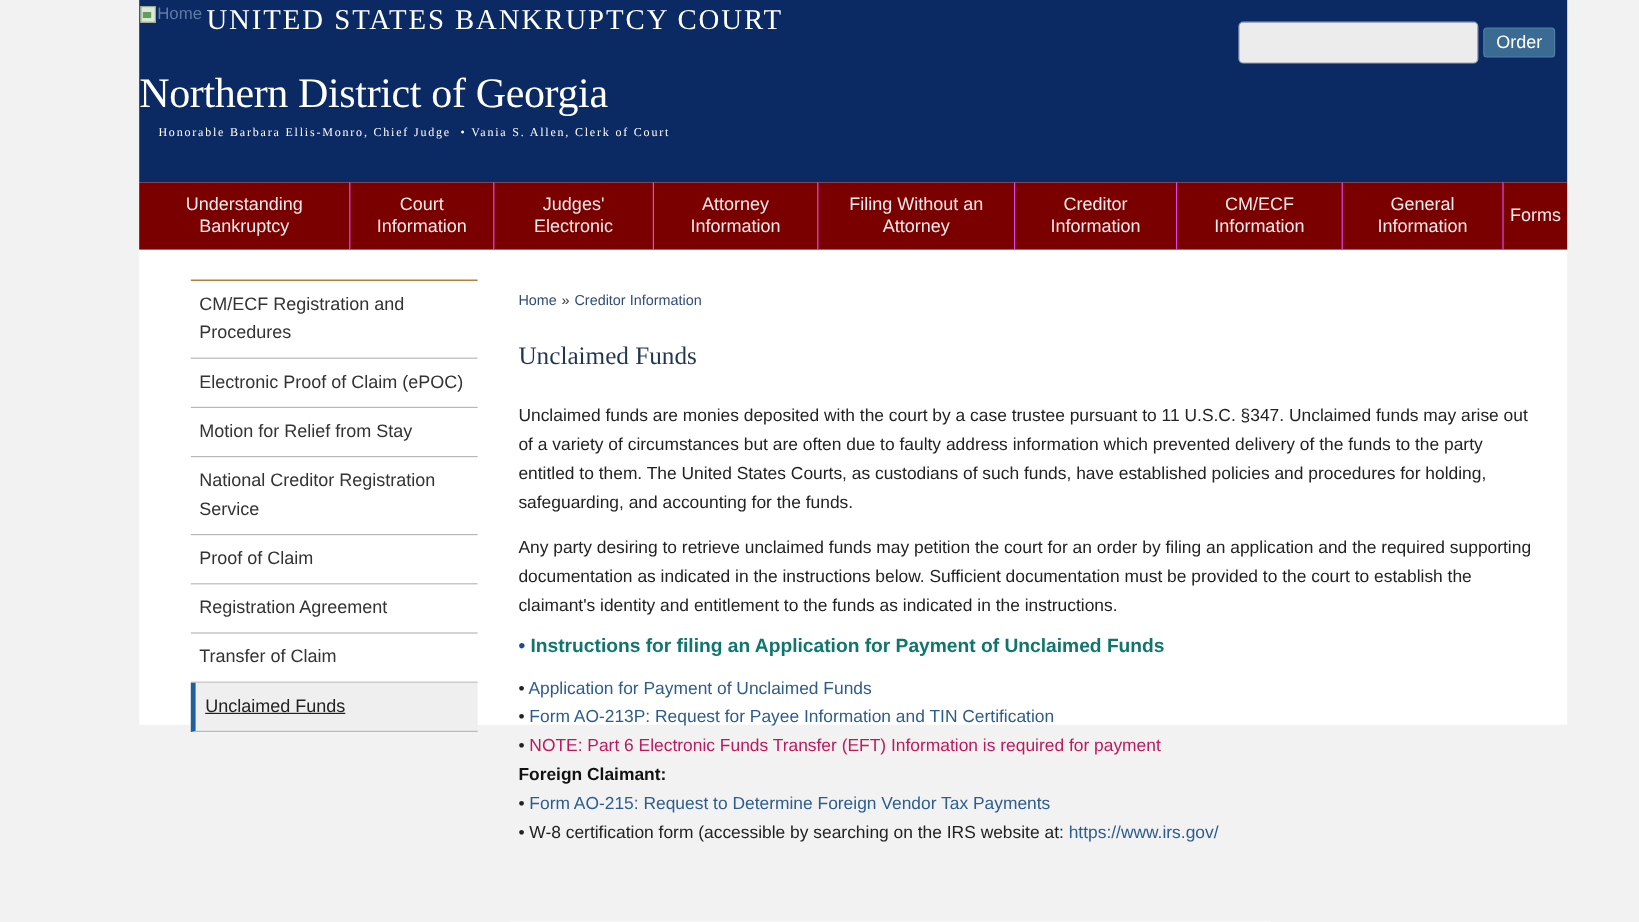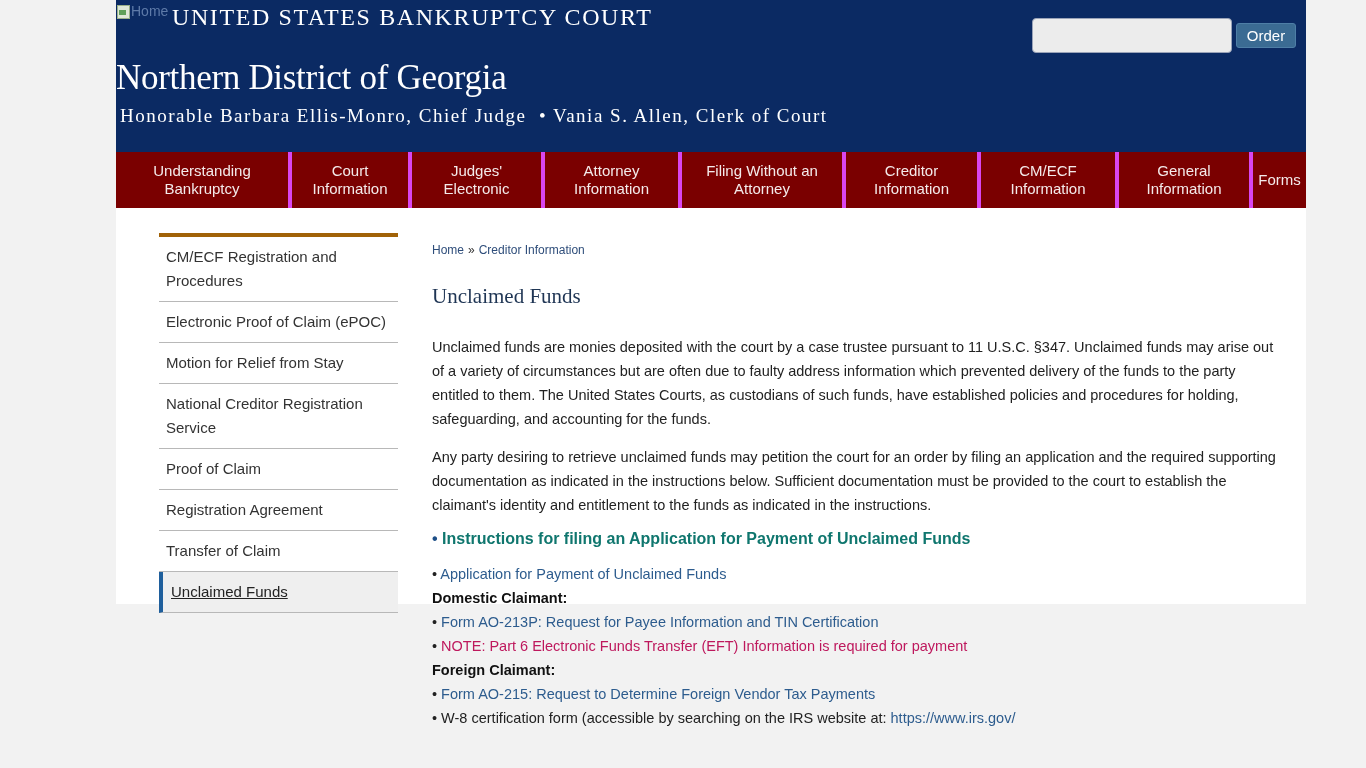--- a/index.html
+++ b/index.html
@@ -10,32 +10,32 @@
   .page { position: absolute; left: 88px; top: 0; width: 1190px; height: 604px; background: #ffffff; margin-left: 28px; }
 
   
   .header { position: absolute; left: 0; top: 0; width: 1190px; height: 152px; background: #0b2a63; }
   .home-img { position: absolute; left: 0; top: 2px; height: 18px; display: flex; align-items: center; color: #5e7aa8; font-size: 14px; font-family: "Liberation Sans", sans-serif; }
   .broken-img { display: inline-block; width: 14px; height: 14px; margin-right: 1px; position: relative; }
   .broken-img::before { content: ""; position: absolute; left: 1px; top: 1px; width: 11px; height: 12px; background: #dfe8d8; border: 1px solid #9bb08a; }
   .broken-img::after { content: ""; position: absolute; left: 3px; top: 6px; width: 7px; height: 5px; background: #5fa05a; }
   .court-name { position: absolute; left: 56px; top: 4px; color: #ffffff; font-family: "Liberation Serif", serif; font-size: 24px; letter-spacing: 1.6px; }
   .district { position: absolute; left: 0; top: 58px; color: #ffffff; font-family: "Liberation Serif", serif; font-size: 35px; letter-spacing: -0.3px; }
-  .officials { position: absolute; left: 4px; top: 105px; color: #ffffff; font-family: "Liberation Serif", serif; font-size: 19px; letter-spacing: 1.5px; white-space: pre; }
+  .officials { position: absolute; left: 16px; top: 105px; color: #ffffff; font-family: "Liberation Serif", serif; font-size: 10px; letter-spacing: 1.5px; white-space: pre; }
 
   .search-input { position: absolute; left: 916px; top: 18px; width: 200px; height: 35px; background: #ececec; border: 1px solid #9aa3b8; border-radius: 4px; }
   .search-button { position: absolute; left: 1120px; top: 23px; width: 60px; height: 25px; background: #3b6b93; color: #ffffff; border: 1px solid #4e7ea6; border-radius: 3px; font-family: "Liberation Sans", sans-serif; font-size: 15px; display: flex; align-items: center; justify-content: center; }
 
   
   .nav { position: absolute; left: 0; top: 152px; width: 1190px; height: 56px; background: #7a0000; display: flex; }
-  .nav-item { height: 56px; display: flex; align-items: center; justify-content: center; text-align: center; color: #f4eaea; font-size: 15px; line-height: 18px; border-right: 4px solid #d946ef; padding: 0 6px; }
+  .nav-item { height: 56px; display: flex; align-items: center; justify-content: center; text-align: center; color: #f4eaea; font-size: 15px; line-height: 18px; border-right: 1px solid #d946ef; padding: 0 6px; }
   .nav-item:last-child { border-right: none; }
 
   
-  .sidebar { position: absolute; left: 43px; top: 233px; width: 239px; border-top: 4px solid #a16207; }
+  .sidebar { position: absolute; left: 43px; top: 233px; width: 239px; border-top: 1px solid #a16207; }
   .side-item { display: block; border-bottom: 1px solid #b8b8b8; padding: 8px 7px 8px 7px; font-size: 15px; line-height: 24px; color: #333333; }
   .side-item.active { background: #efefef; border-left: 4px solid #1f5f9c; padding-left: 8px; }
   .side-item.active span { text-decoration: underline; color: #222; }
 
   
   .main { position: absolute; left: 316px; top: 240px; width: 850px; }
   .breadcrumb { font-size: 12px; color: #2e4d7a; height: 20px; display: flex; align-items: center; }
   .breadcrumb .sep { color: #333; margin: 0 4px; font-size: 12px; }
   .page-title { margin-top: 24px; font-family: "Liberation Serif", serif; font-size: 21px; color: #1f3554; font-weight: normal; }
   .para { margin-top: 26px; font-size: 14.5px; line-height: 24px; color: #222; }
@@ -106,21 +106,20 @@
     <div class="instructions">
       <span class="bullet">•</span>
       <a style="color:#0f766e">Instructions for filing an Application for Payment of Unclaimed Funds</a>
     </div>
 
     <div class="links">
       <div class="row">
         <span>•</span>
         <a>Application for Payment of Unclaimed Funds</a>
       </div>
-      <div class="row bold">Domestic Claimant:</div>
       <div class="row">
         <span>•</span>
         <a>Form AO-213P: Request for Payee Information and TIN Certification</a>
       </div>
       <div class="row">
         <span>•</span>
         <span class="red">NOTE: Part 6 Electronic Funds Transfer (EFT) Information is required for payment</span>
       </div>
       <div class="row bold">Foreign Claimant:</div>
       <div class="row">

